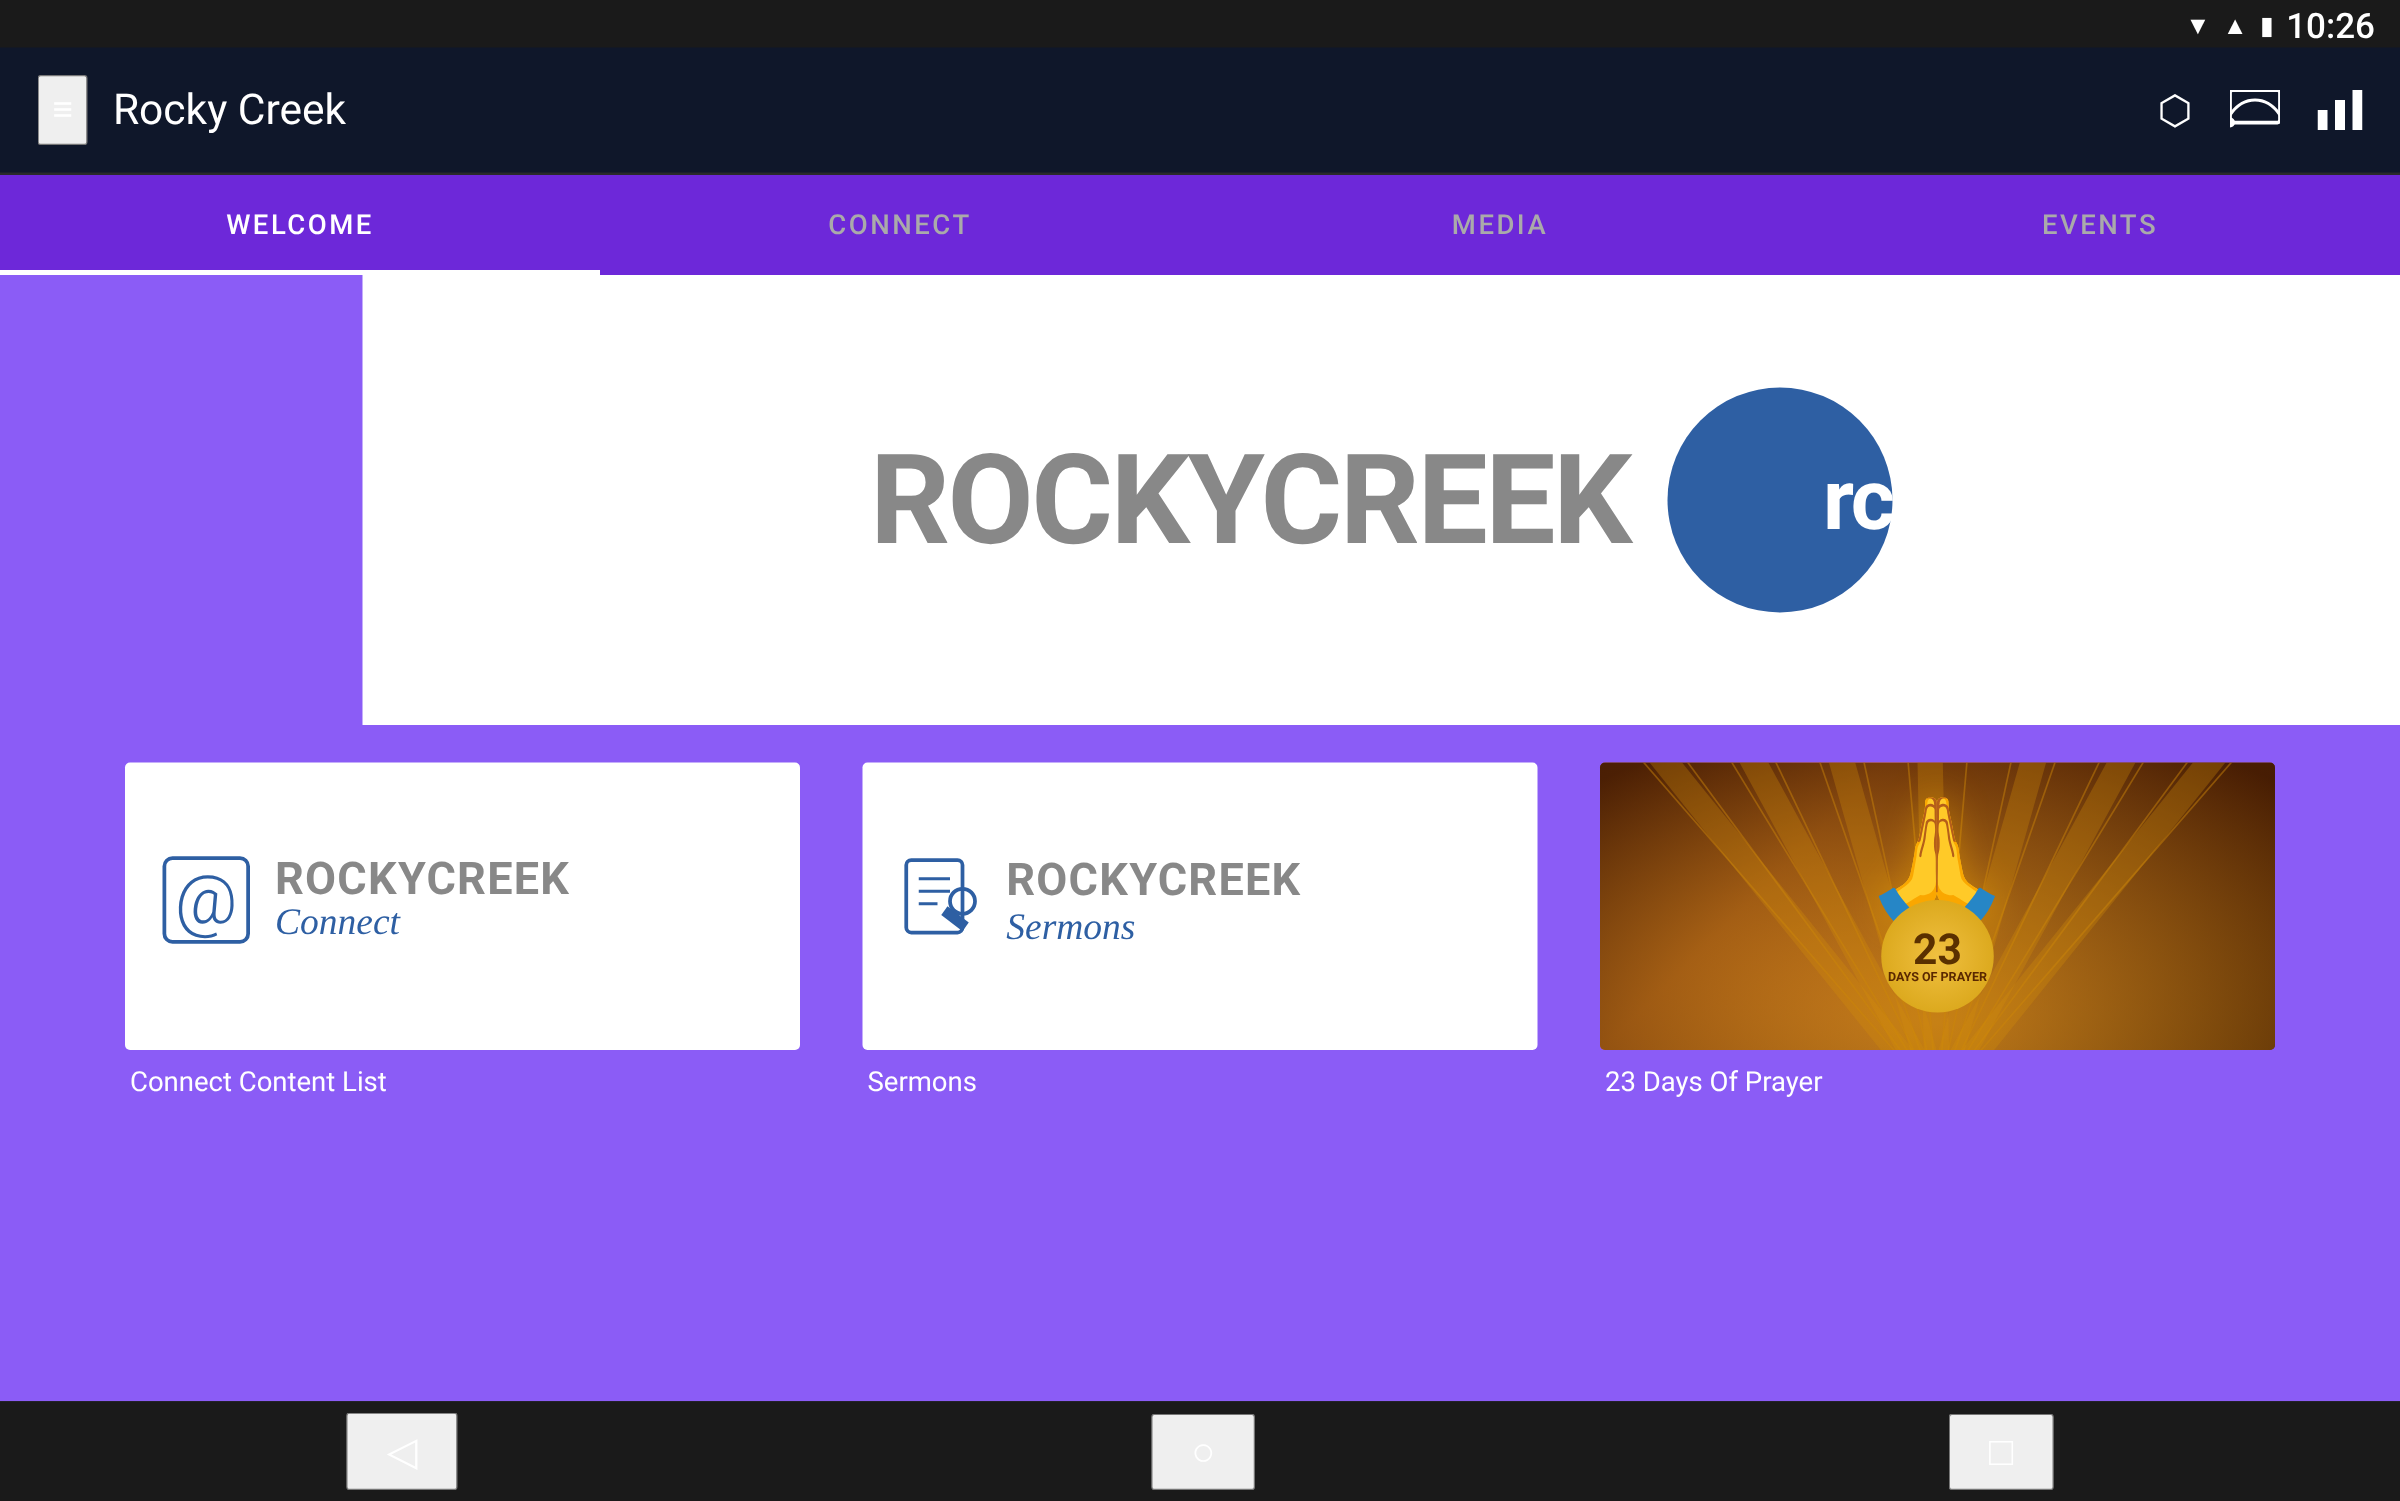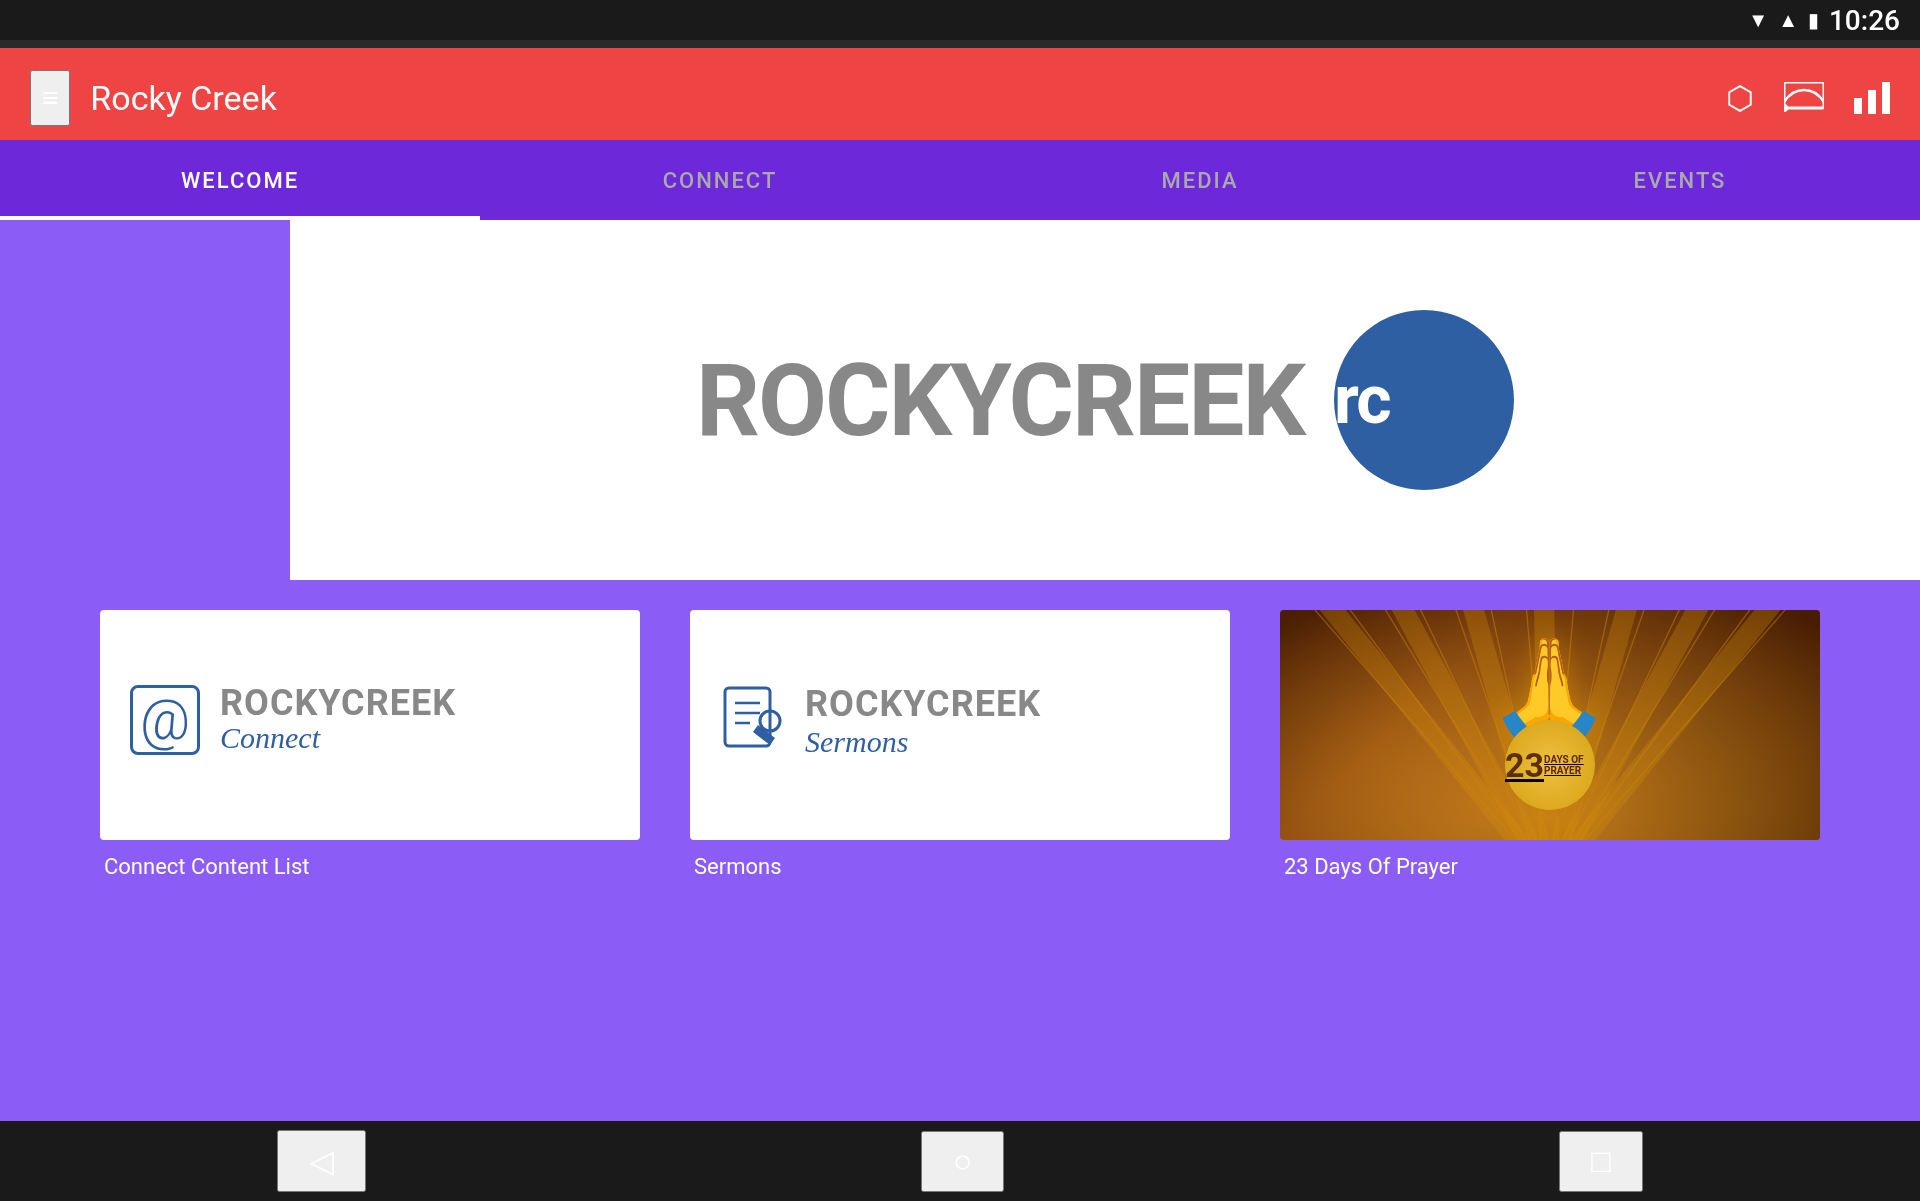--- a/index.html
+++ b/index.html
@@ -33,25 +33,25 @@
     }
     .status-time {
       color: white;
       font-size: 28px;
       font-weight: 500;
     }
 
     
     .app-bar {
       position: absolute;
-      top: 48px;
+      top: 38px;
       left: 0;
       right: 0;
       height: 100px;
-      background: #ef4444;
+      background: #0f172a;
       display: flex;
       align-items: center;
       padding: 0 30px;
     }
     .hamburger-btn {
       color: white;
       font-size: 28px;
       cursor: pointer;
       padding: 10px;
     }
@@ -145,21 +145,21 @@
       color: #888;
       letter-spacing: -2px;
     }
     .rc-circle {
       width: 180px;
       height: 180px;
       background: #2e5fa3;
       border-radius: 50%;
       display: flex;
       align-items: center;
-      justify-content: flex-start;
+      justify-content: flex-end;
     }
     .rc-text {
       color: white;
       font-size: 68px;
       font-weight: 700;
       letter-spacing: -2px;
     }
 
     
     .cards-section {
@@ -273,27 +273,26 @@
       display: flex;
       flex-direction: column;
       align-items: center;
     }
     .prayer-coin {
       background: radial-gradient(circle, #f0c040, #d4a010);
       border-radius: 50%;
       width: 90px;
       height: 90px;
       display: flex;
-      flex-direction: row;
+      flex-direction: column;
       align-items: center;
       justify-content: center;
       margin-top: -20px;
       position: relative;
       z-index: 3;
-      text-decoration: underline;
     }
     .prayer-number {
       font-size: 34px;
       font-weight: 700;
       color: #5a3000;
       line-height: 1;
     }
     .prayer-days-text {
       font-size: 9px;
       color: #5a3000;

